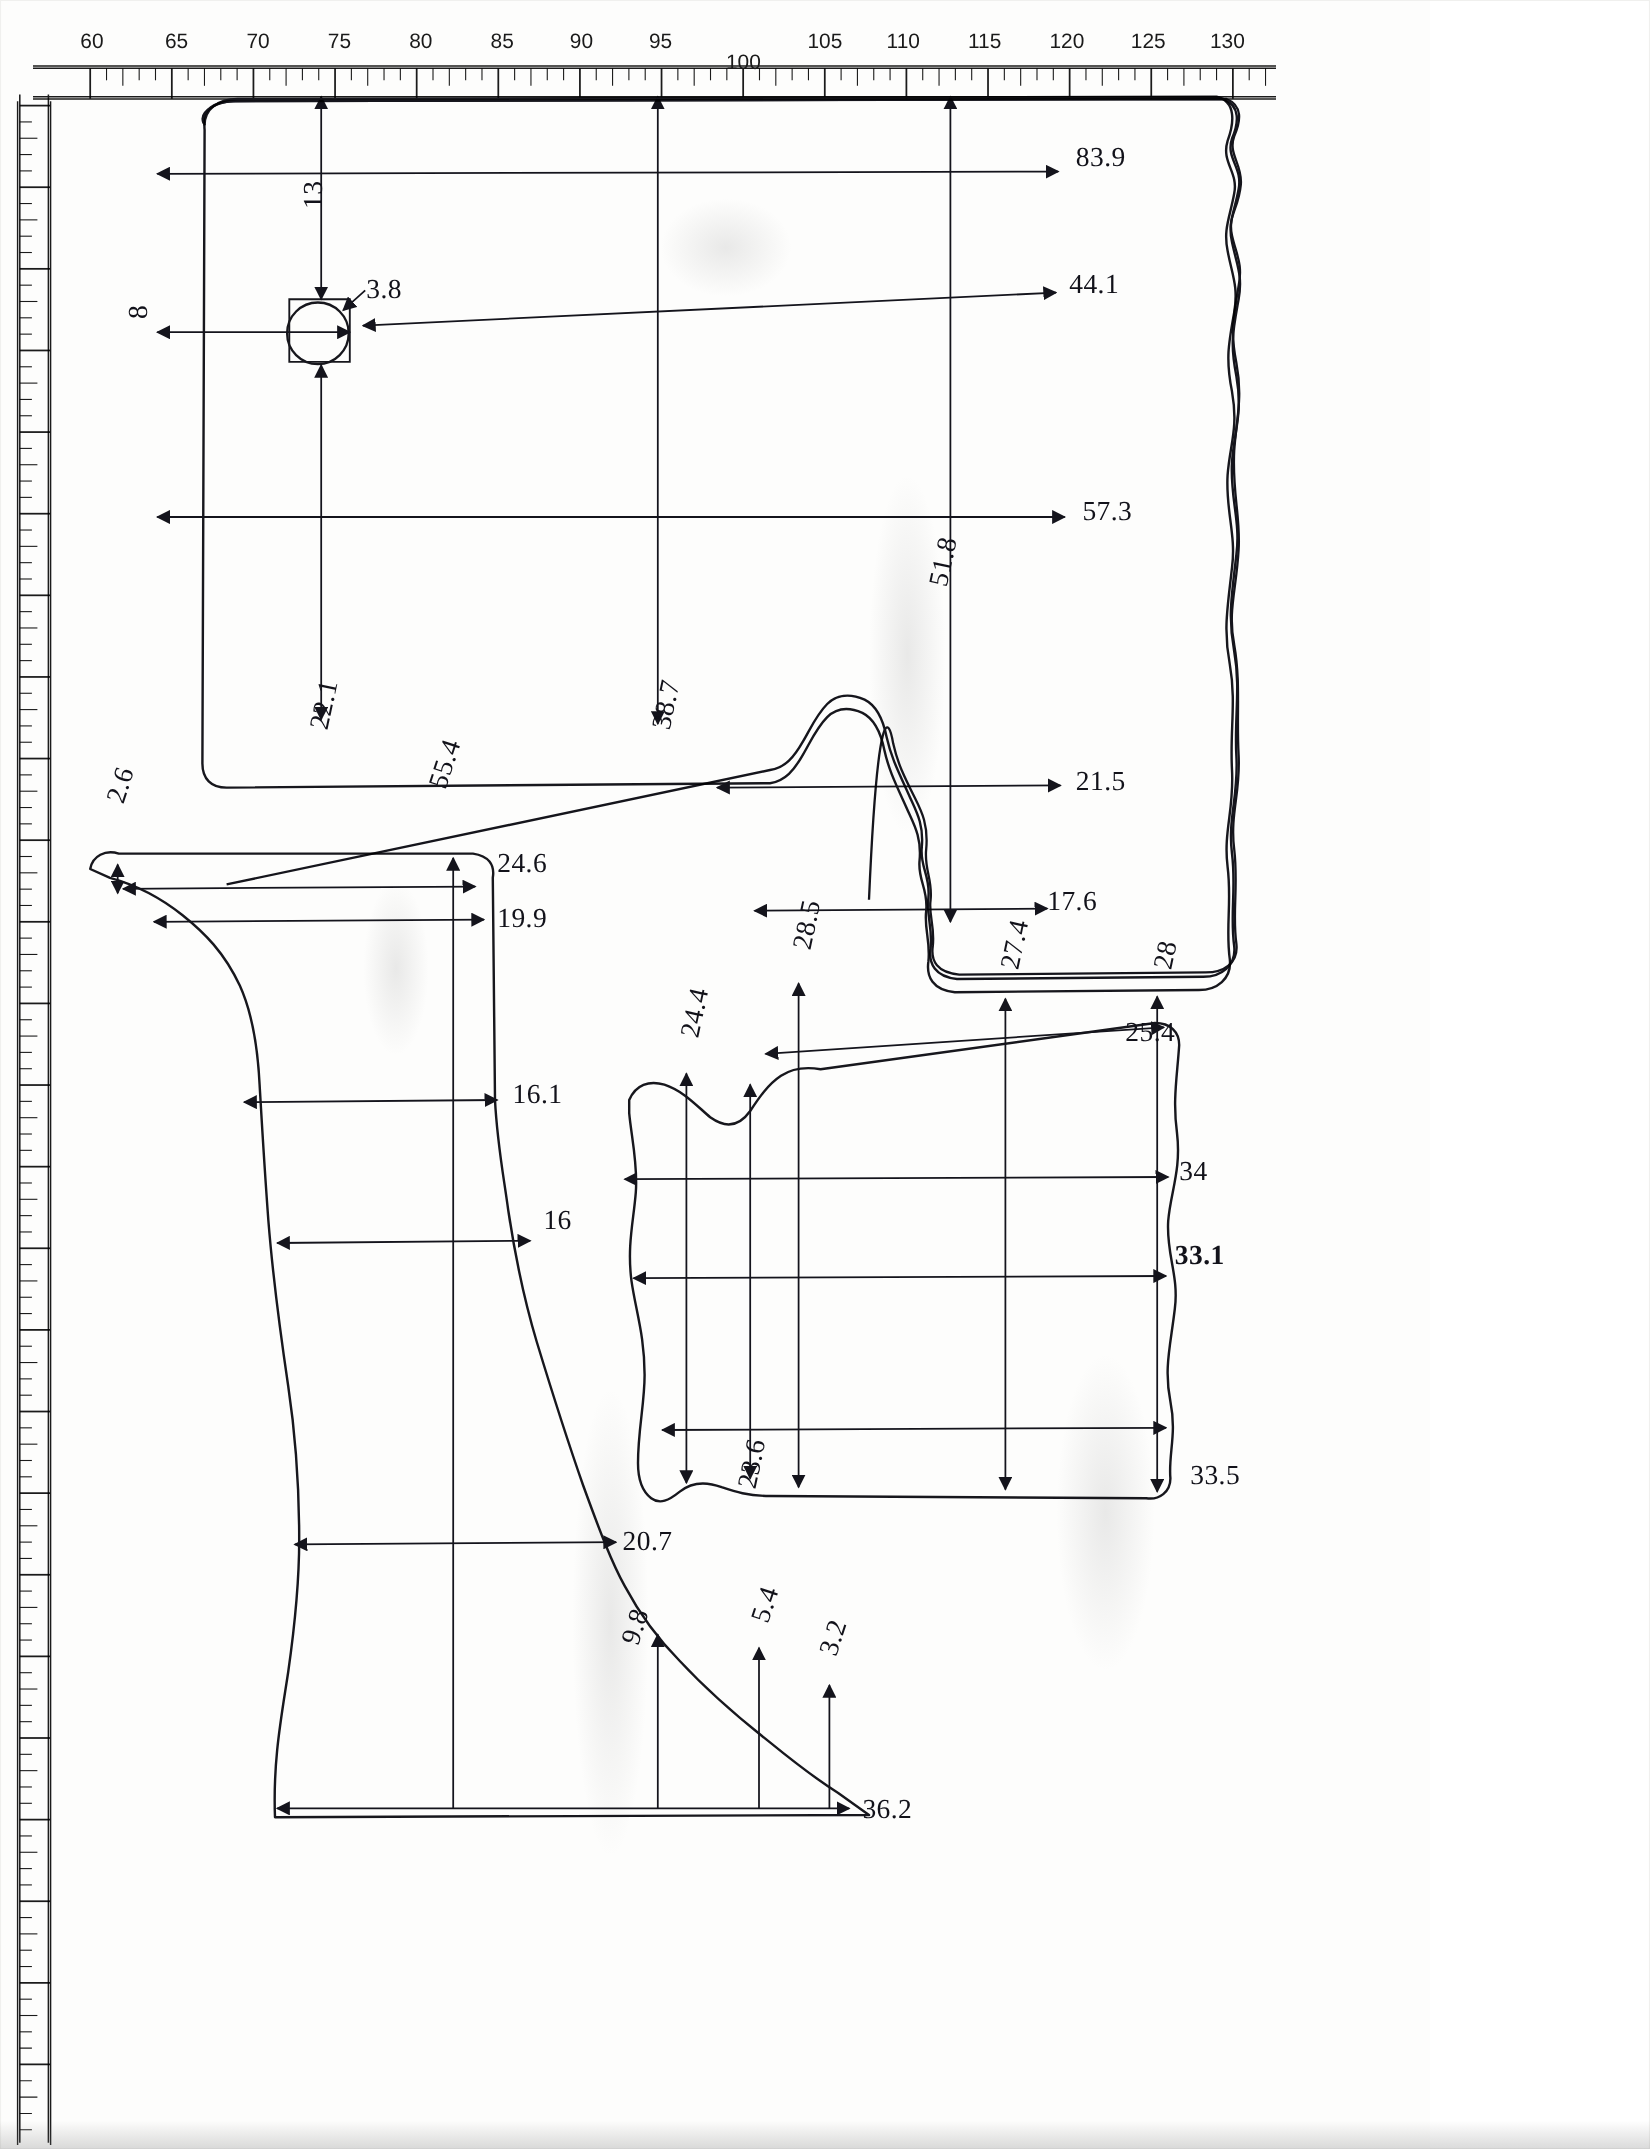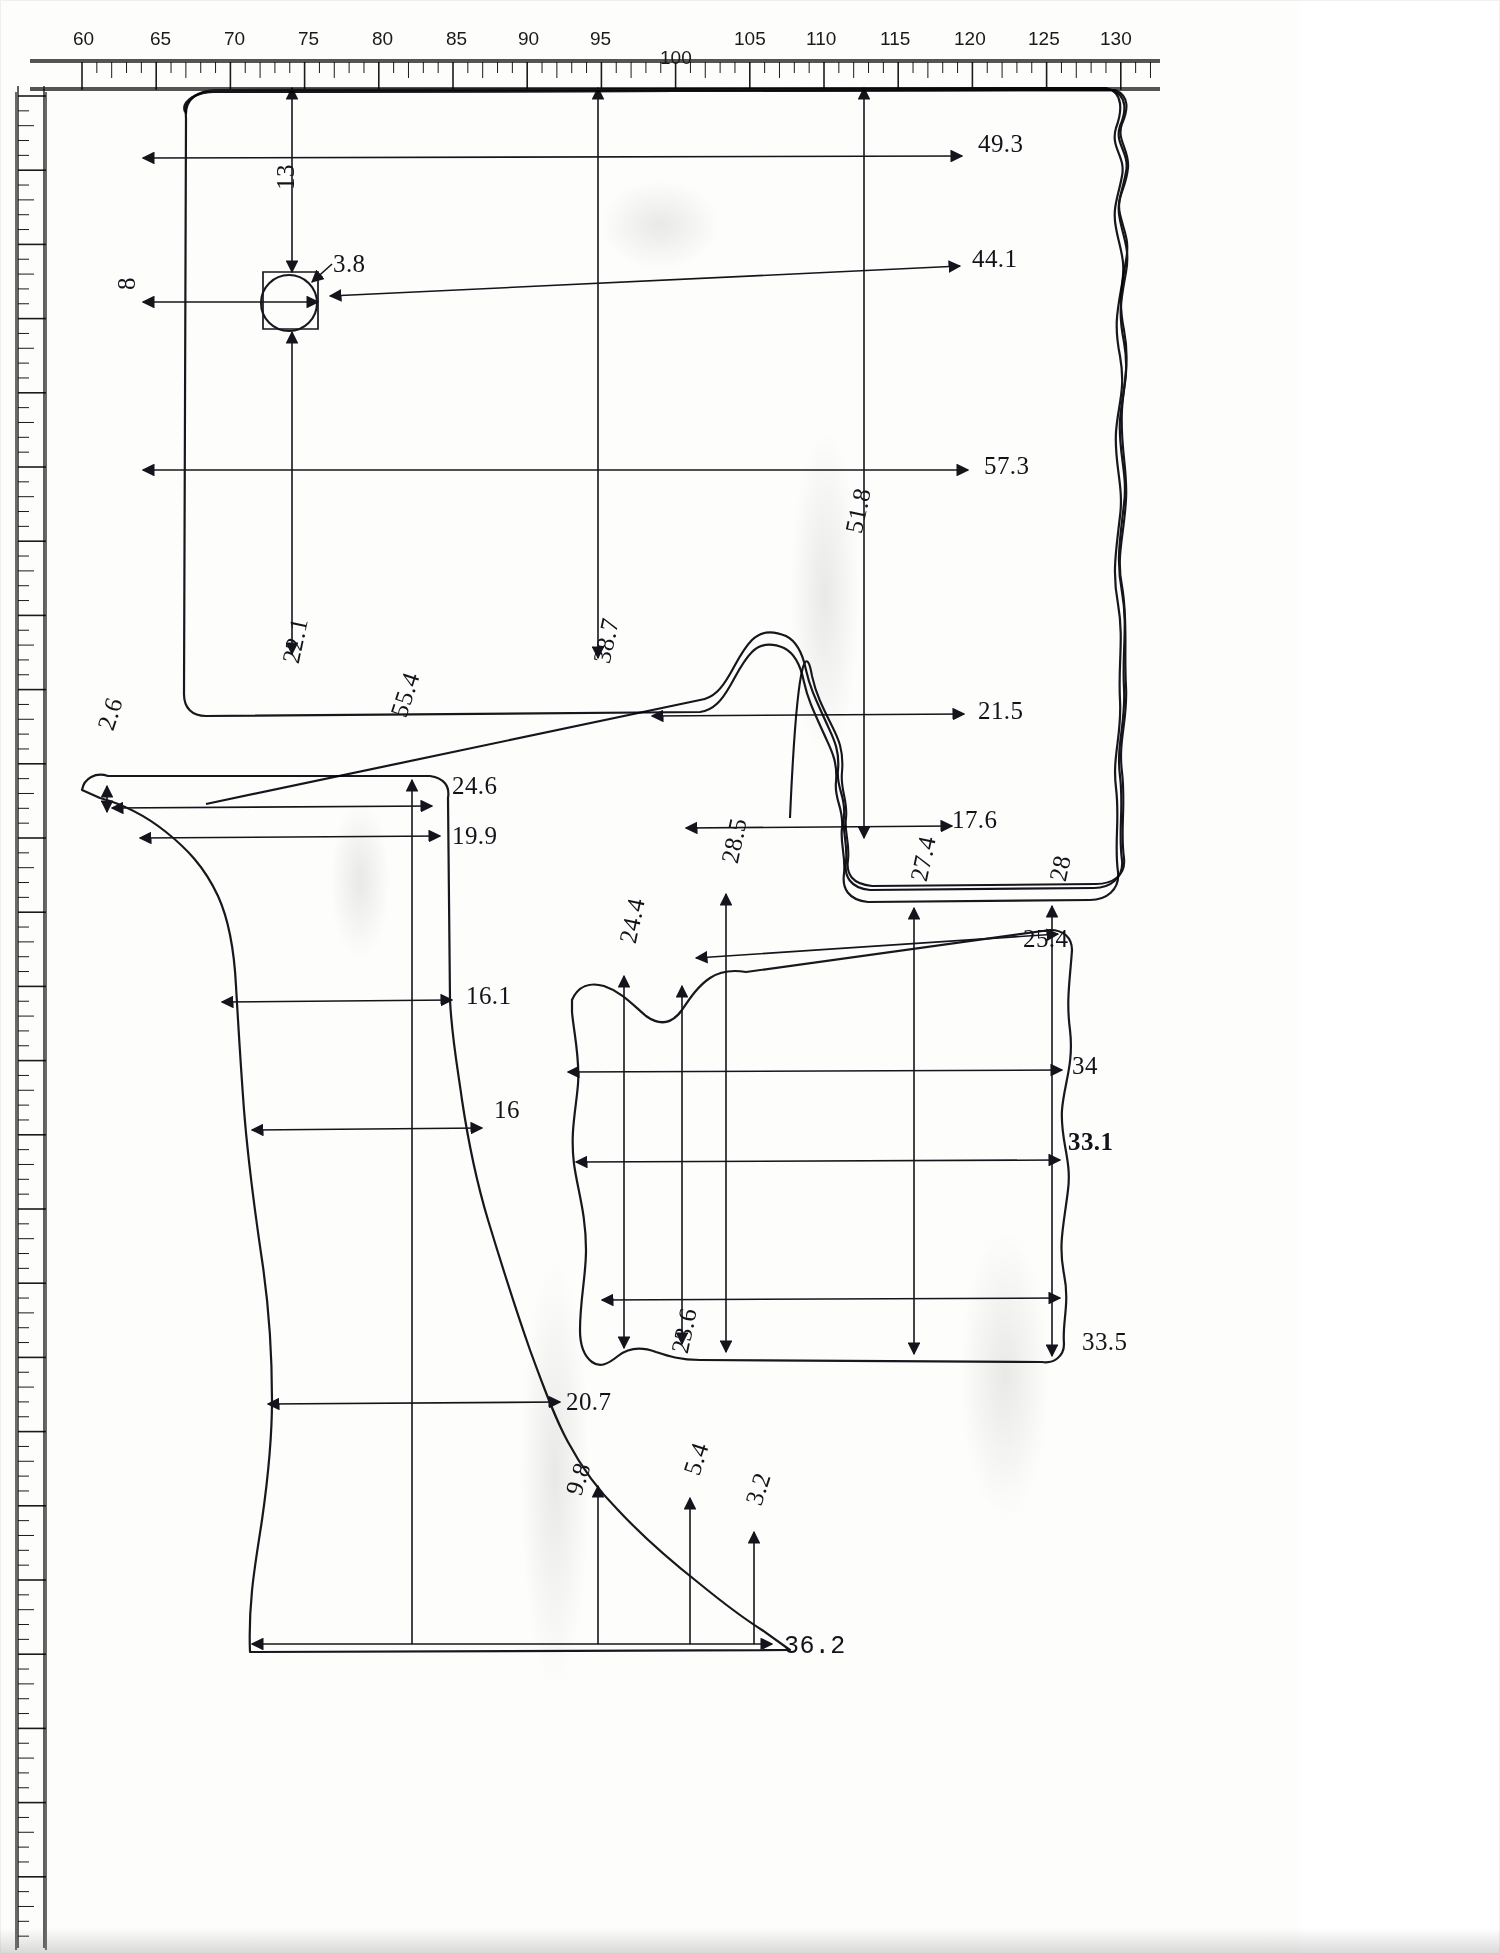--- a/index.html
+++ b/index.html
@@ -496,21 +496,21 @@
   <div class="ruler-num" style="left:518px; top:28px;">90</div>
   <div class="ruler-num" style="left:590px; top:28px;">95</div>
   <div class="ruler-num" style="left:660px; top:28px;margin-top:19px;">100</div>
   <div class="ruler-num" style="left:734px; top:28px;">105</div>
   <div class="ruler-num" style="left:806px; top:28px;">110</div>
   <div class="ruler-num" style="left:880px; top:28px;">115</div>
   <div class="ruler-num" style="left:954px; top:28px;">120</div>
   <div class="ruler-num" style="left:1028px;top:28px;">125</div>
   <div class="ruler-num" style="left:1100px;top:28px;">130</div>
 
-  <div class="dim" style="left:978px; top:130px;">49.3</div>
+  <div class="dim" style="left:978px; top:130px;">83.9</div>
   <div class="dim" style="left:972px; top:245px;">44.1</div>
   <div class="dim" style="left:984px; top:452px;">57.3</div>
   <div class="dim" style="left:978px; top:697px;">21.5</div>
   <div class="dim" style="left:952px; top:806px;">17.6</div>
   <div class="dim" style="left:333px; top:250px;">3.8</div>
   <div class="dim rot" style="left:272px; top:190px; transform:rotate(-90deg);">13</div>
   <div class="dim rot" style="left:113px; top:290px; transform:rotate(-90deg);">8</div>
   <div class="dim rot" style="left:277px; top:660px; transform:rotate(-78deg);">22.1</div>
   <div class="dim rot" style="left:588px; top:660px; transform:rotate(-78deg);">38.7</div>
   <div class="dim rot" style="left:840px; top:530px; transform:rotate(-78deg);">51.8</div>
@@ -518,21 +518,21 @@
   <div class="dim rot" style="left:92px; top:725px; transform:rotate(-72deg);">2.6</div>
   <div class="dim rot" style="left:385px; top:712px; transform:rotate(-72deg);">55.4</div>
   <div class="dim" style="left:452px; top:772px;">24.6</div>
   <div class="dim" style="left:452px; top:822px;">19.9</div>
   <div class="dim" style="left:466px; top:982px;">16.1</div>
   <div class="dim" style="left:494px; top:1096px;">16</div>
   <div class="dim" style="left:566px; top:1388px;">20.7</div>
   <div class="dim rot" style="left:560px; top:1490px; transform:rotate(-72deg);">9.8</div>
   <div class="dim rot" style="left:678px; top:1470px; transform:rotate(-72deg);">5.4</div>
   <div class="dim rot" style="left:740px; top:1500px; transform:rotate(-72deg);">3.2</div>
-  <div class="dim" style="left:784px; top:1632px;font-family:Liberation Mono, monospace;">36.2</div>
+  <div class="dim" style="left:784px; top:1632px;">36.2</div>
 
   <div class="dim rot" style="left:614px; top:940px; transform:rotate(-78deg);">24.4</div>
   <div class="dim rot" style="left:716px; top:860px; transform:rotate(-78deg);">28.5</div>
   <div class="dim rot" style="left:905px; top:878px; transform:rotate(-78deg);">27.4</div>
   <div class="dim rot" style="left:1044px; top:878px; transform:rotate(-78deg);">28</div>
   <div class="dim" style="left:1023px; top:925px;text-align:center;">25.4</div>
   <div class="dim" style="left:1072px; top:1052px;">34</div>
   <div class="dim" style="left:1068px; top:1128px;font-weight:bold;">33.1</div>
   <div class="dim" style="left:1082px; top:1288px;margin-top:40px;">33.5</div>
   <div class="dim rot" style="left:666px; top:1350px; transform:rotate(-78deg);">23.6</div>

